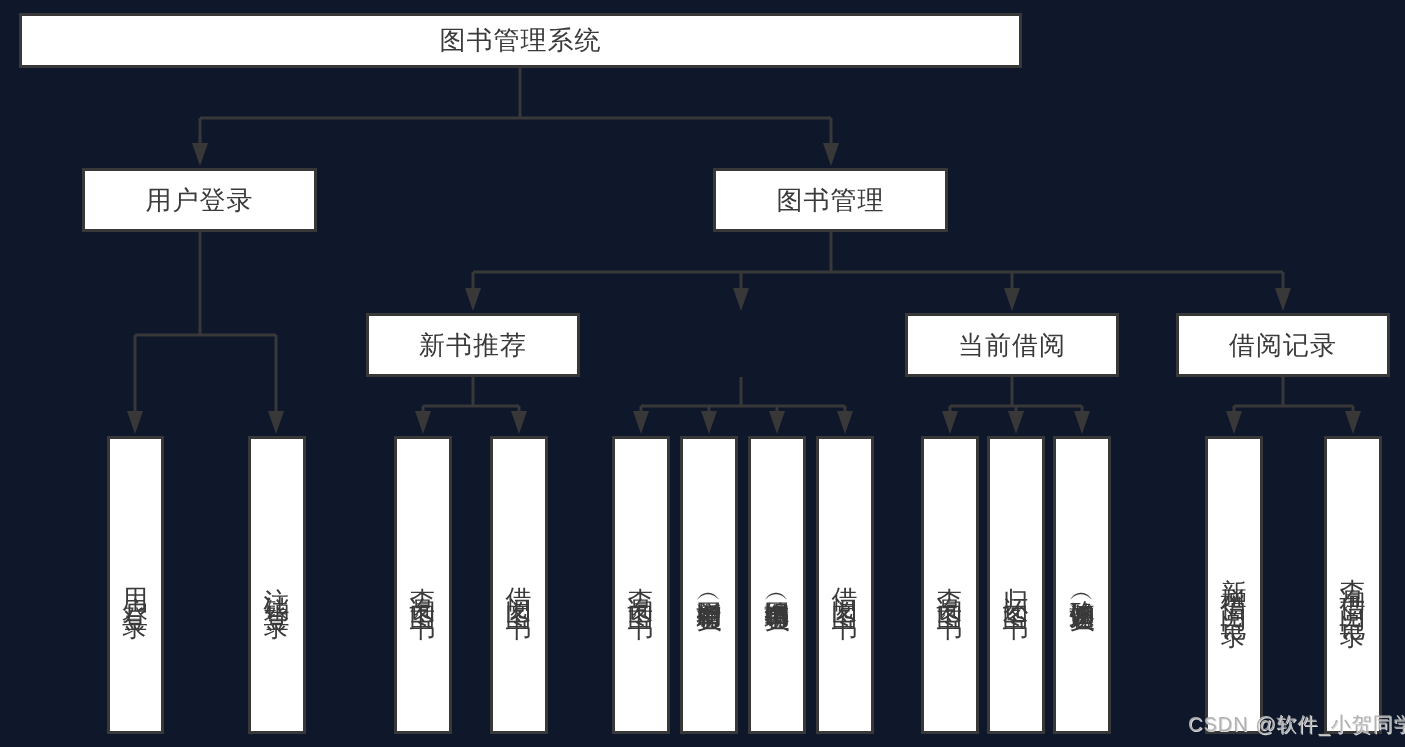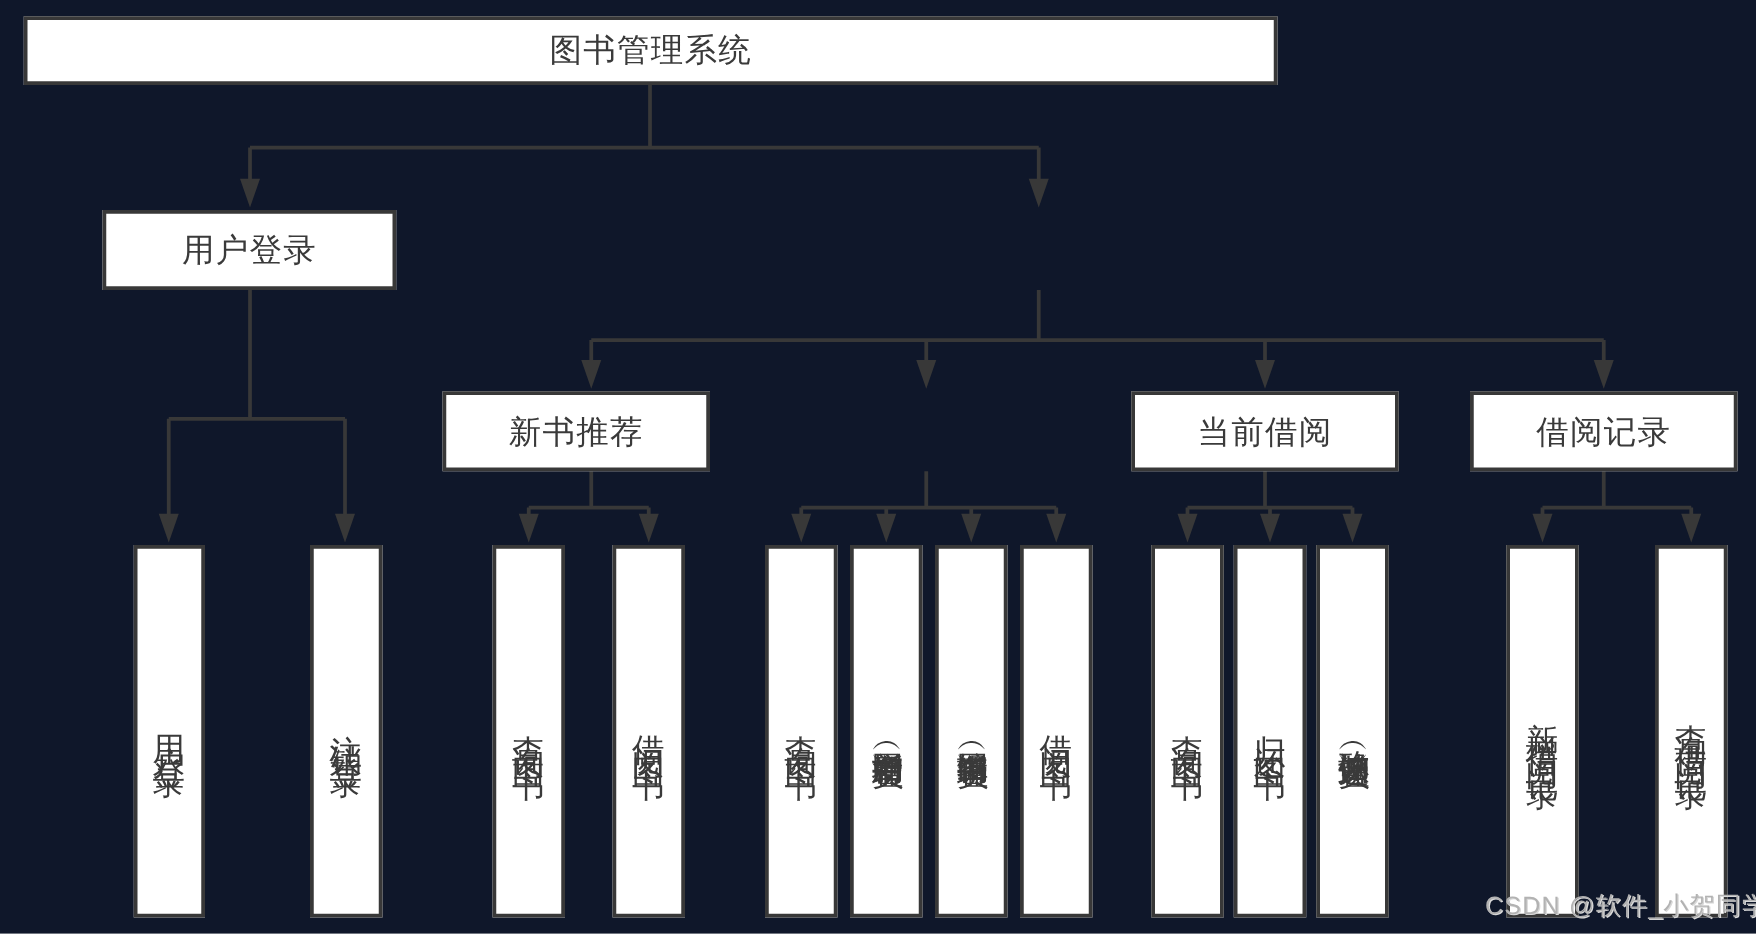--- a/index.html
+++ b/index.html
@@ -74,22 +74,25 @@
     </g>
   </svg>
 
   <div class="node" style="left:19px; top:13px; width:1003px; height:55px;">
     <span>图书管理系统</span>
   </div>
 
   <div class="node" style="left:82px; top:168px; width:235px; height:64px;">
     <span>用户登录</span>
   </div>
+  <div class="node" style="left:713px; top:168px; width:235px; height:64px;">
+    <span>图书管理</span>
+  </div>
 
-  <div class="node" style="left:354px; top:313px; width:214px; height:64px;">
+  <div class="node" style="left:366px; top:313px; width:214px; height:64px;">
     <span>新书推荐</span>
   </div>
   <div class="node" style="left:905px; top:313px; width:214px; height:64px;">
     <span>当前借阅</span>
   </div>
   <div class="node" style="left:1176px; top:313px; width:214px; height:64px;">
     <span>借阅记录</span>
   </div>
 
   <div class="node vnode short" style="left:107px; top:436px; width:57px; height:298px;">

